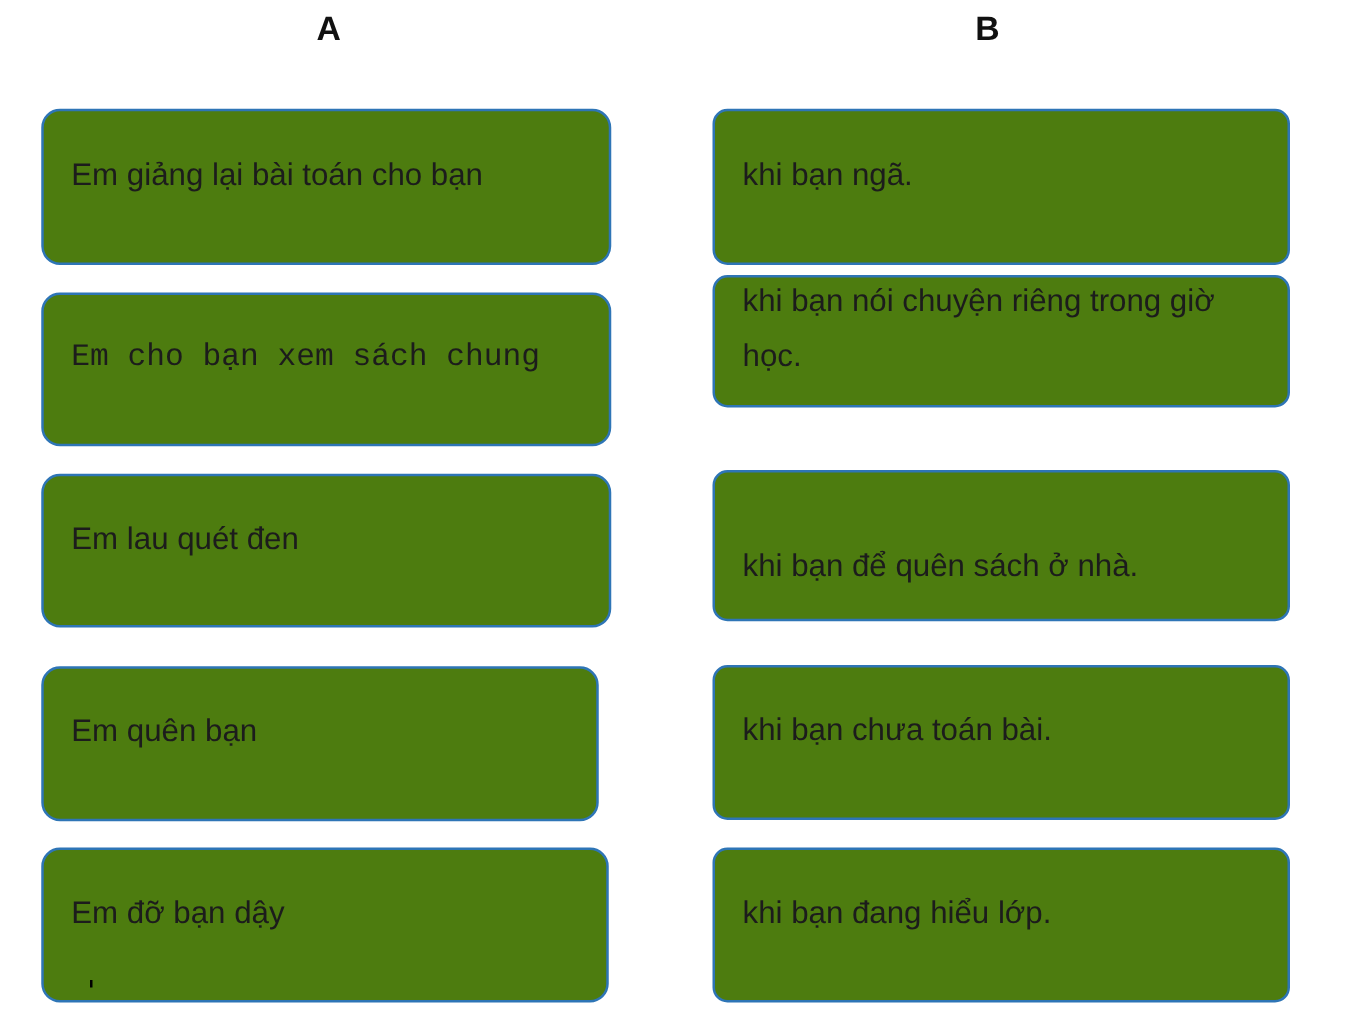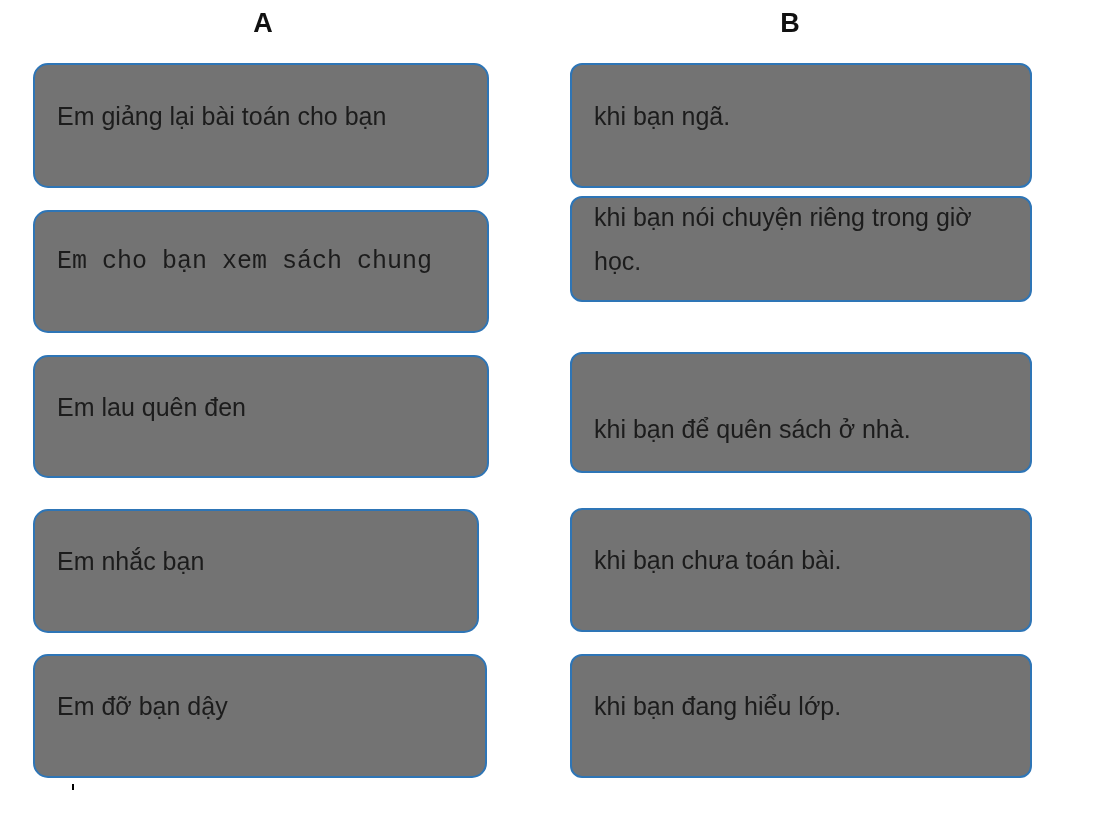--- a/index.html
+++ b/index.html
@@ -22,30 +22,31 @@
     text-align: center;
     font-size: 27px;
     font-weight: bold;
     color: #111111;
   }
   #hdr-a { left: 208px; top: 8px; }
   #hdr-b { left: 735px; top: 8px; }
 
   .card {
     position: absolute;
-    background: #737373;
+    background: #4d7c0f;
     border: 2.5px solid #2e75b6;
     border-radius: 15px;
     display: flex;
     flex-direction: column;
     justify-content: center;
     padding: 0 18px 20px 22px;
     font-size: 25px;
     line-height: 44px;
     color: #1c1c1c;
+    margin-top: 24px;
   }
   .card span { display: block; }
 
   
   .col-a { left: 33px;  width: 456px; }
   #a1 { top: 63px;  height: 125px; }
   #a2 { top: 210px; height: 123px; font-family: Liberation Mono, monospace; }
   #a3 { top: 355px; height: 123px; }
   #a4 { top: 509px; height: 124px; width: 446px; }
   #a5 { top: 654px; height: 124px; width: 454px; }
@@ -74,24 +75,24 @@
 
 <div id="hdr-b" class="col-header">B</div>
 
 <div id="a1" class="card col-a">
   <span>Em giảng lại bài toán cho bạn</span>
 </div>
 <div id="a2" class="card col-a">
   <span>Em cho bạn xem sách chung</span>
 </div>
 <div id="a3" class="card col-a">
-  <span>Em lau quên đen</span>
+  <span>Em lau quét đen</span>
 </div>
 <div id="a4" class="card col-a">
-  <span>Em nhắc bạn</span>
+  <span>Em quên bạn</span>
 </div>
 <div id="a5" class="card col-a">
   <span>Em đỡ bạn dậy</span>
 </div>
 
 <div id="b1" class="card col-b">
   <span>khi bạn ngã.</span>
 </div>
 <div id="b2" class="card col-b">
   <span>khi bạn nói chuyện riêng trong giờ học.</span>

